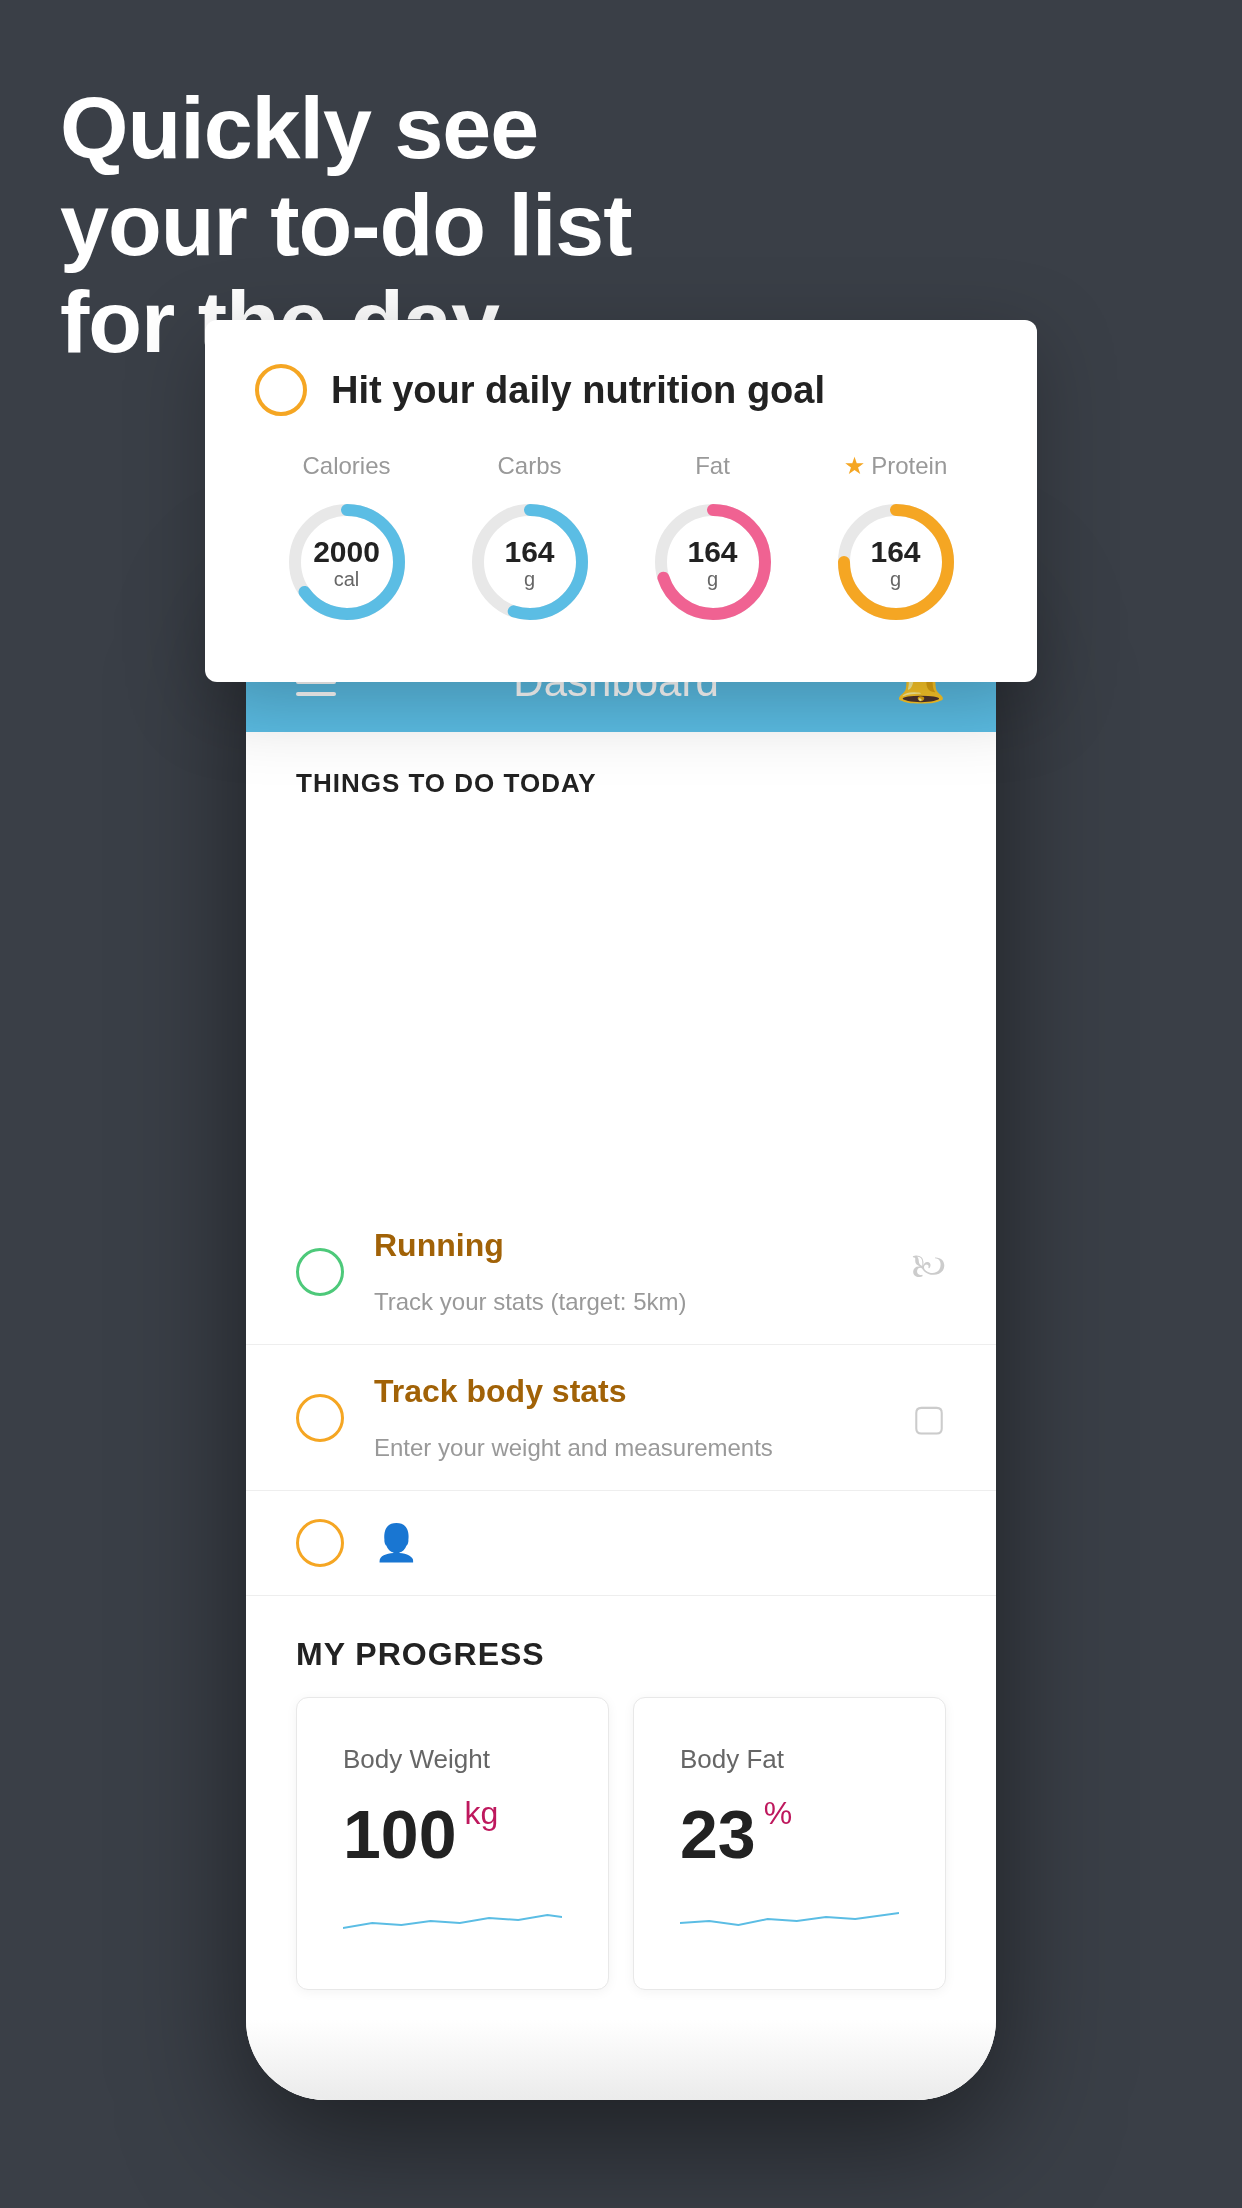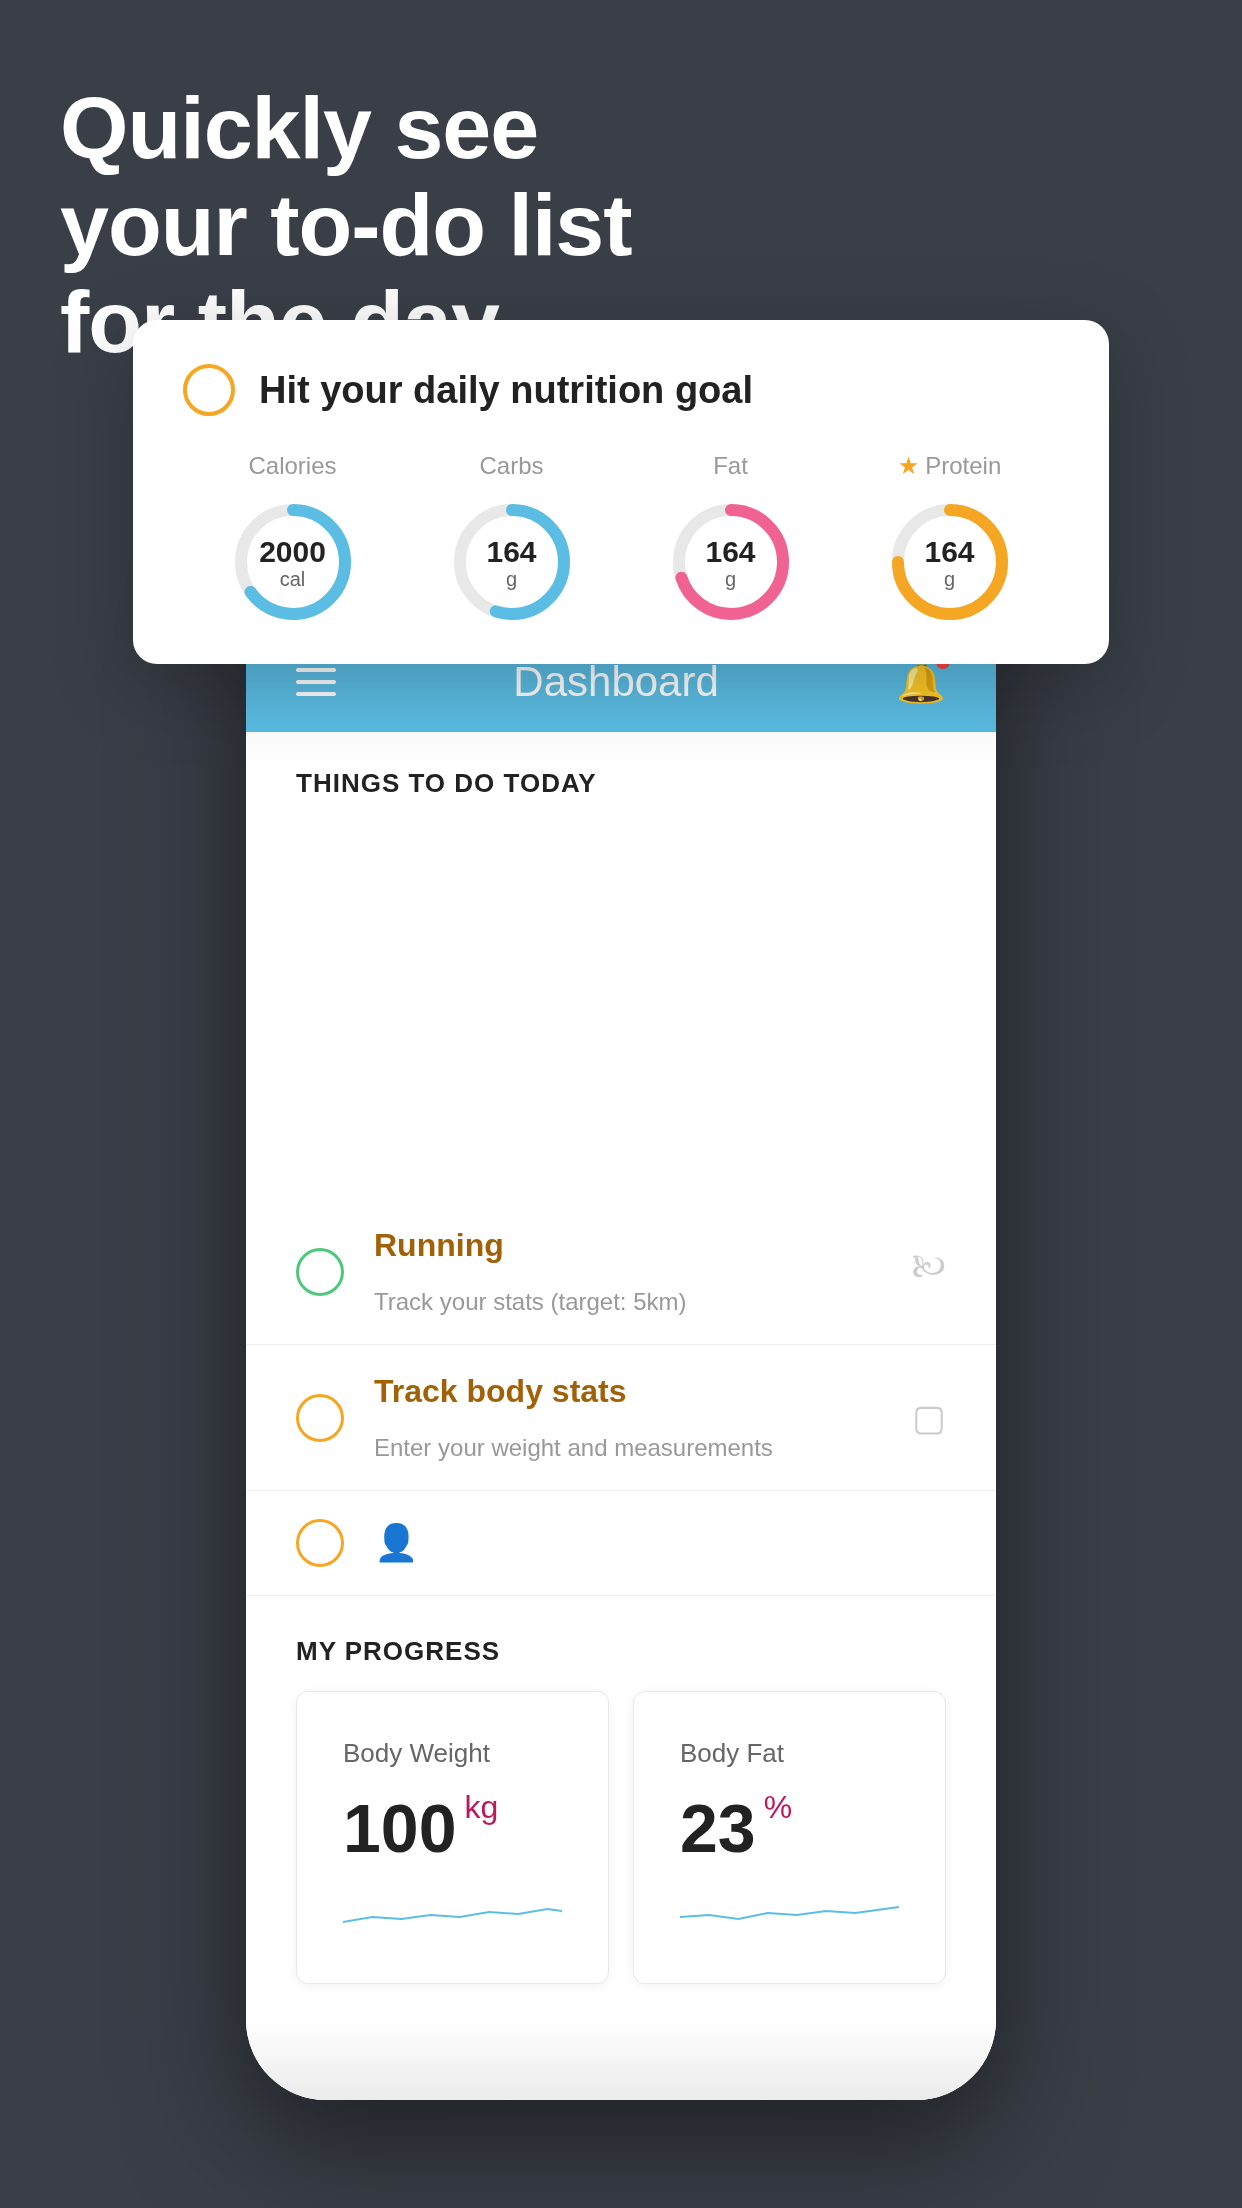--- a/index.html
+++ b/index.html
@@ -150,25 +150,25 @@
       letter-spacing: 1px;
       text-transform: uppercase;
     }
 
     
     .floating-card {
       position: absolute;
       top: 320px;
       left: 50%;
       transform: translateX(-50%);
-      width: 976px;
+      width: 832px;
       background: white;
-      border-radius: 24px;
+      border-radius: 12px;
       box-shadow: 0 20px 80px rgba(0,0,0,0.25);
-      padding: 44px 50px 32px;
+      padding: 44px 50px 50px;
       z-index: 10;
     }
 
     .card-header {
       display: flex;
       align-items: center;
       gap: 24px;
       margin-bottom: 36px;
     }
     .card-circle-outline {
@@ -271,21 +271,21 @@
     .todo-icon {
       color: #ccc;
       font-size: 36px;
     }
 
     
     .progress-section {
       padding: 40px 50px 0;
     }
     .progress-title {
-      font-size: 26px;
+      font-size: 32px;
       font-weight: 800;
       color: #222;
       letter-spacing: 1px;
       text-transform: uppercase;
       margin-bottom: 24px;
     }
     .progress-cards {
       display: flex;
       gap: 24px;
     }

